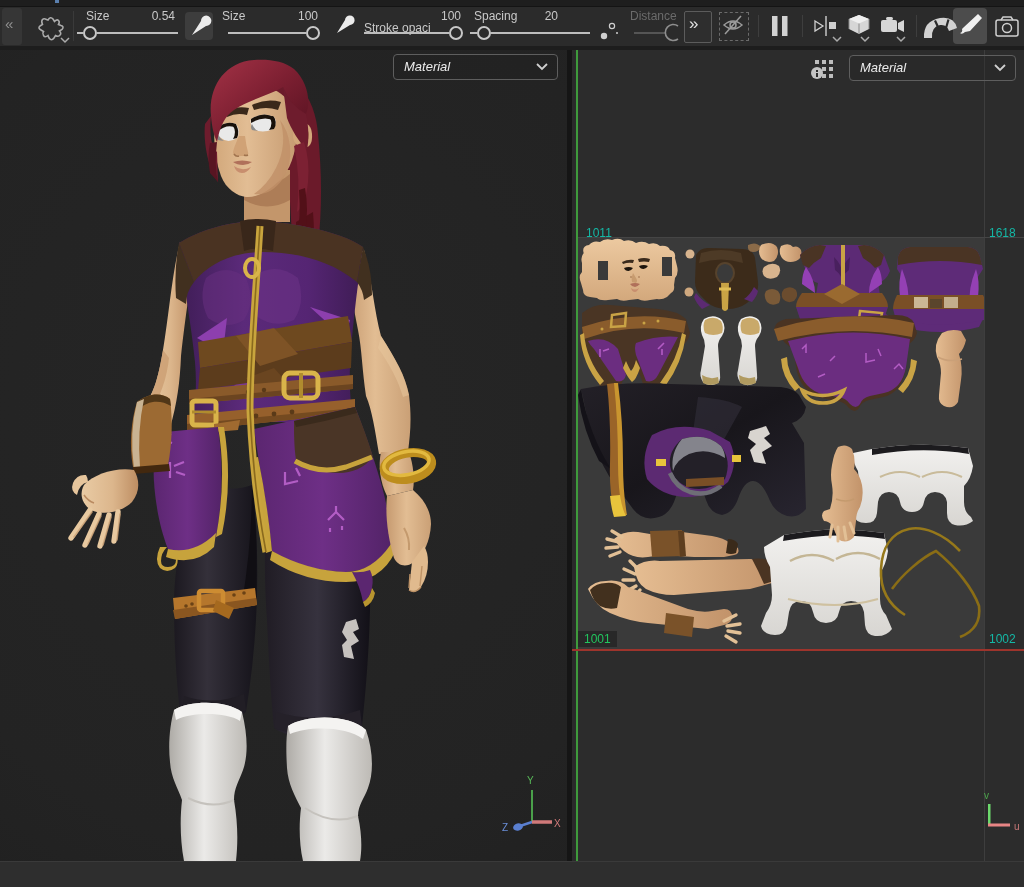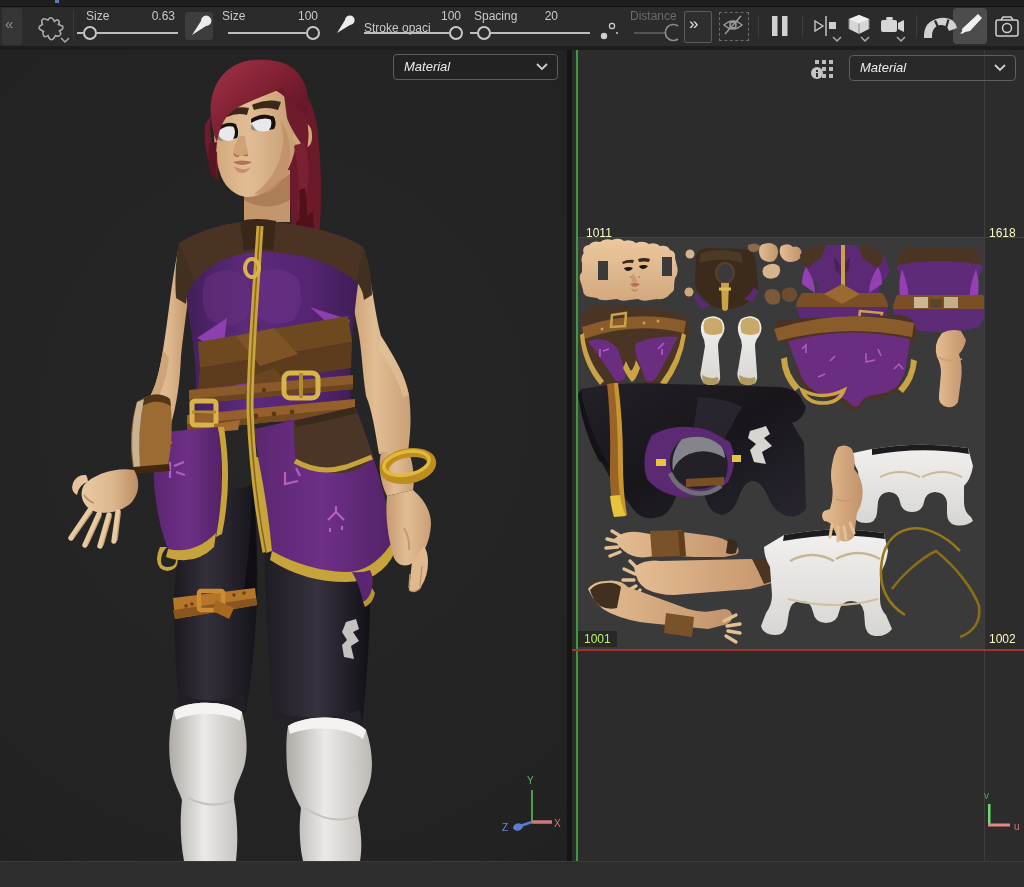--- a/index.html
+++ b/index.html
@@ -13,37 +13,37 @@
   #leftvp{position:absolute;left:0;top:50px;width:567px;height:811px;
     background:radial-gradient(ellipse 120% 90% at 50% 45%, #262626 0%, #232323 60%, #1e1e1e 100%);}
   #sepcol{position:absolute;left:567px;top:50px;width:5px;height:811px;background:#151515;}
   #gap1{position:absolute;left:572px;top:50px;width:4px;height:811px;background:#2a2a2a;}
   #greenline{position:absolute;left:576px;top:50px;width:2px;height:811px;background:#3f9a3c;}
   #rightvp{position:absolute;left:578px;top:50px;width:446px;height:811px;background:#2c2c2c;}
   #tile{position:absolute;left:0px;top:187px;width:406px;height:413px;background:#3a3a3a;}
   #vline1012{position:absolute;left:406px;top:0px;width:1px;height:811px;background:#3e3e3e;}
   #topline{position:absolute;left:0px;top:187px;width:446px;height:1px;background:#454545;}
   #redline{position:absolute;left:-6px;top:599px;width:452px;height:2px;background:#9e342c;}
-  .udim{position:absolute;font-size:12px;color:#fef9c3;}
+  .udim{position:absolute;font-size:12px;color:#14b8a6;}
   #bottombar{position:absolute;left:0;top:861px;width:1024px;height:26px;background:#2e2e2e;border-top:1px solid #3a3a3a;}
   .ddown{position:absolute;height:24px;border:1px solid #5e5e5e;border-radius:4px;background:rgba(30,30,30,.25);}
   .ddown .txt{position:absolute;left:10px;top:4px;font-size:13px;color:#ececec;font-style:italic;}
   .ddown svg{position:absolute;right:8px;top:7px;}
 </style>
 </head>
 <body>
 <div id="topstrip">
     <div style="position:absolute;left:55px;top:0;width:4px;height:3px;background:#5a7fae;"></div>
   </div>
 <div id="toolbar">
   <div style="position:absolute;left:2px;top:1px;width:20px;height:37px;background:#363636;border-radius:3px;"></div>
   <span style="position:absolute;left:5px;top:8px;font-size:15px;color:#909090;">«</span>
   <div style="position:absolute;left:73px;top:4px;width:1px;height:30px;background:#3a3a3a;"></div>
   <span class="lbl" style="left:86px;">Size</span>
-  <span class="val" style="left:130px;width:45px;">0.63</span>
+  <span class="val" style="left:130px;width:45px;">0.54</span>
   <span class="lbl" style="left:222px;">Size</span>
   <span class="val" style="left:273px;width:45px;">100</span>
   <span class="lbl" style="left:364px;width:68px;overflow:hidden;white-space:nowrap;display:inline-block;margin-top:12px;">Stroke opaci</span>
   <span class="val" style="left:416px;width:45px;">100</span>
   <span class="lbl" style="left:474px;">Spacing</span>
   <span class="val" style="left:505px;width:45px;padding-left:8px;">20</span>
   <span class="lbl dis" style="left:630px;">Distance</span>
   <div style="position:absolute;left:684px;top:4px;width:26px;height:30px;background:#2e2e2e;border:1px solid #5c5c5c;border-radius:2px;"></div>
   <span style="position:absolute;left:689px;top:7px;font-size:17px;color:#e2e2e2;">»</span>
   <div style="position:absolute;left:719px;top:5px;width:28px;height:27px;border:1px dashed #6b6b6b;"></div>
@@ -530,21 +530,21 @@
 
   <path d="M382 314 C365 296 345 289 331 292 C313 296 304 311 303 332 C302 352 311 368 327 378" fill="none" stroke="#96781a" stroke-width="2.6"></path>
   <path d="M314 352 C324 338 343 321 358 314 C378 330 395 352 401 369 C403 385 395 395 382 400" fill="none" stroke="#8a6d15" stroke-width="2.6"></path>
 </svg>
     </div>
   <div id="vline1012"></div>
   <div id="topline"></div>
   <div id="redline"></div>
   <div class="udim" style="left:8px;top:176px;">1011</div>
   <div class="udim" style="left:411px;top:176px;">1618</div>
-  <div class="udim" style="left:0px;top:581px;background:#282828;padding:1px 6px;color:#bef264;">1001</div>
+  <div class="udim" style="left:0px;top:581px;background:#282828;padding:1px 6px;color:#22c55e;">1001</div>
   <div class="udim" style="left:411px;top:582px;">1002</div>
   <svg width="446" height="811" viewBox="0 0 446 811" style="position:absolute;left:0;top:0;pointer-events:none;">
     <g fill="#bdbdbd">
       <rect x="237" y="10" width="4" height="4"></rect>
         <rect x="244" y="10" width="4" height="4"></rect>
         <rect x="251" y="10" width="4" height="4"></rect>
       <rect x="244" y="17" width="4" height="4"></rect>
         <rect x="251" y="17" width="4" height="4"></rect>
       <rect x="244" y="24" width="4" height="4"></rect>
         <rect x="251" y="24" width="4" height="4"></rect>

